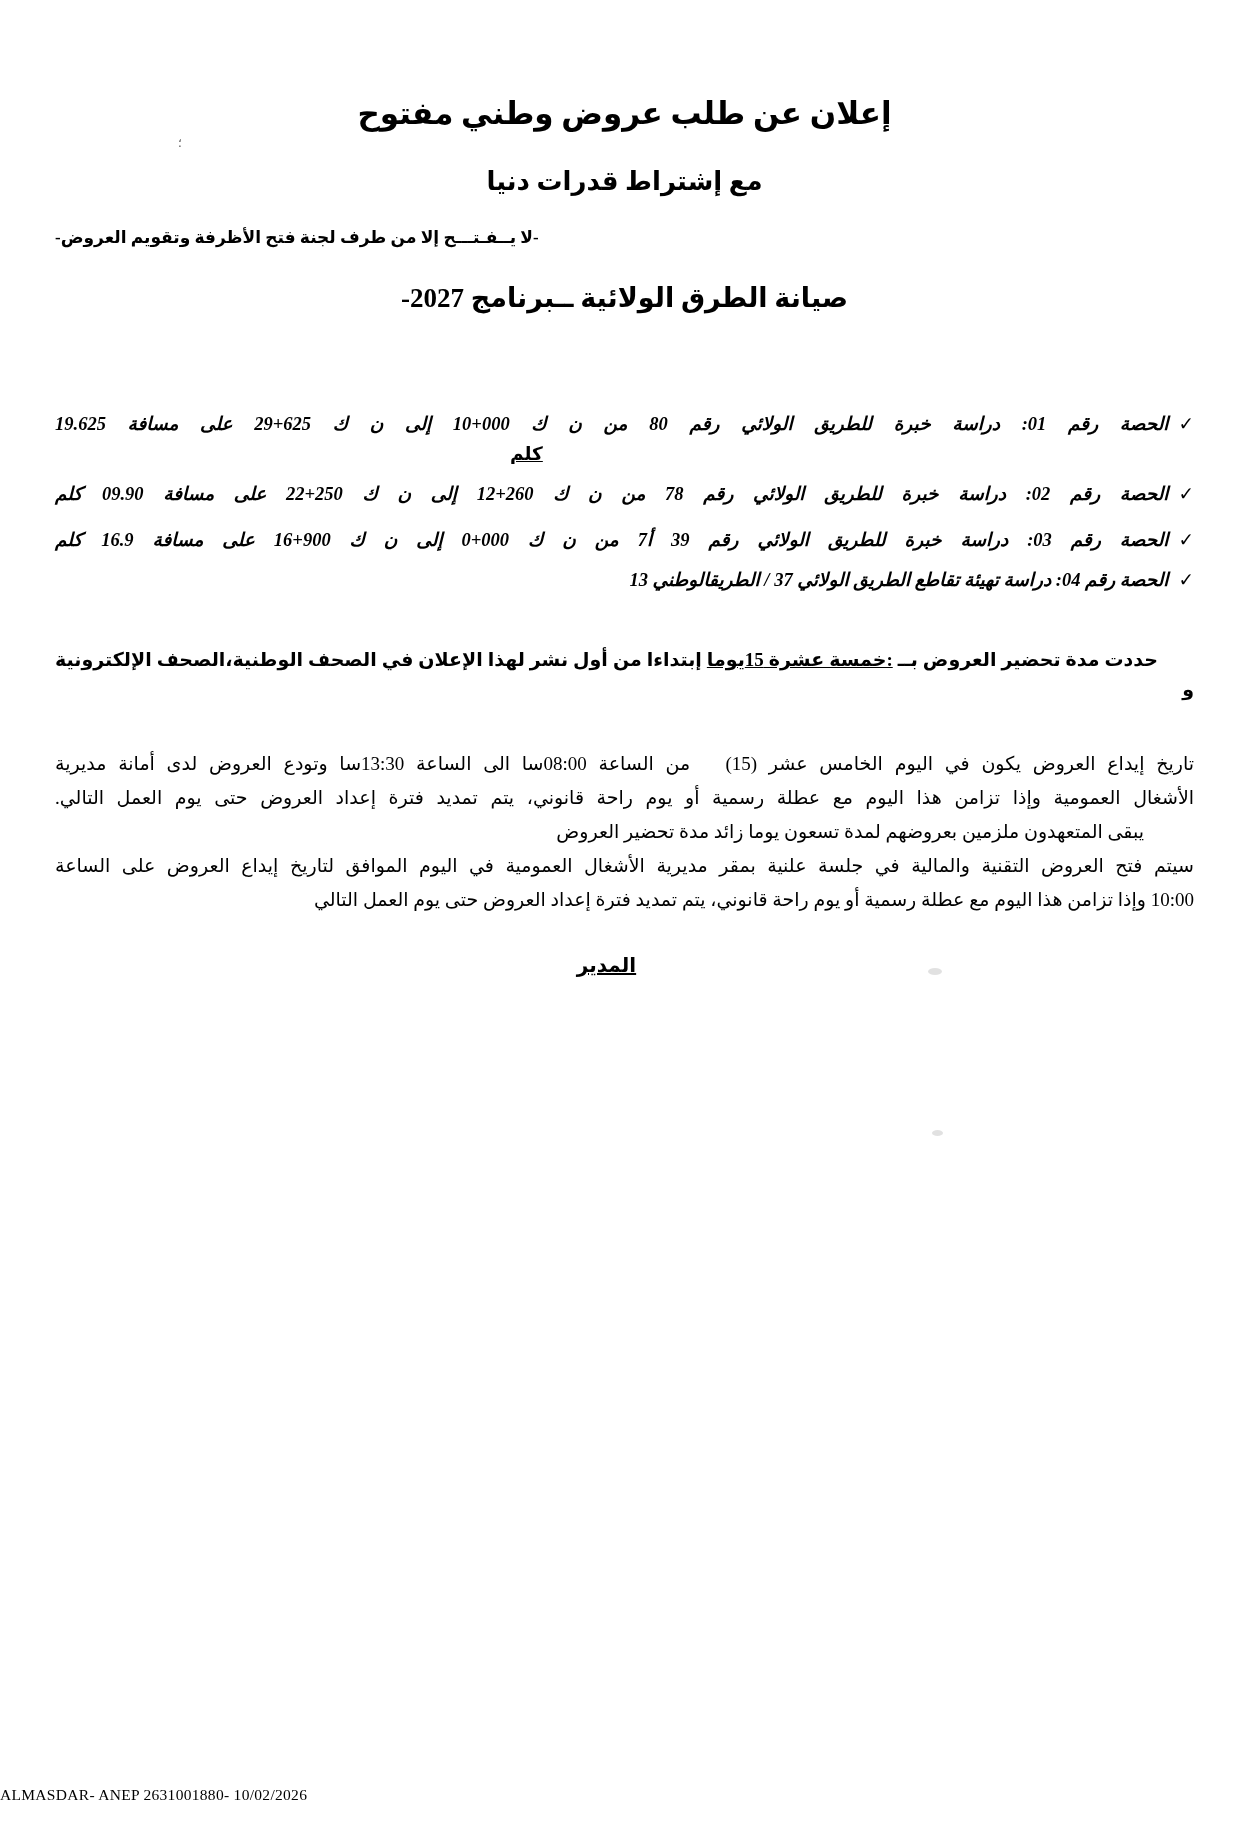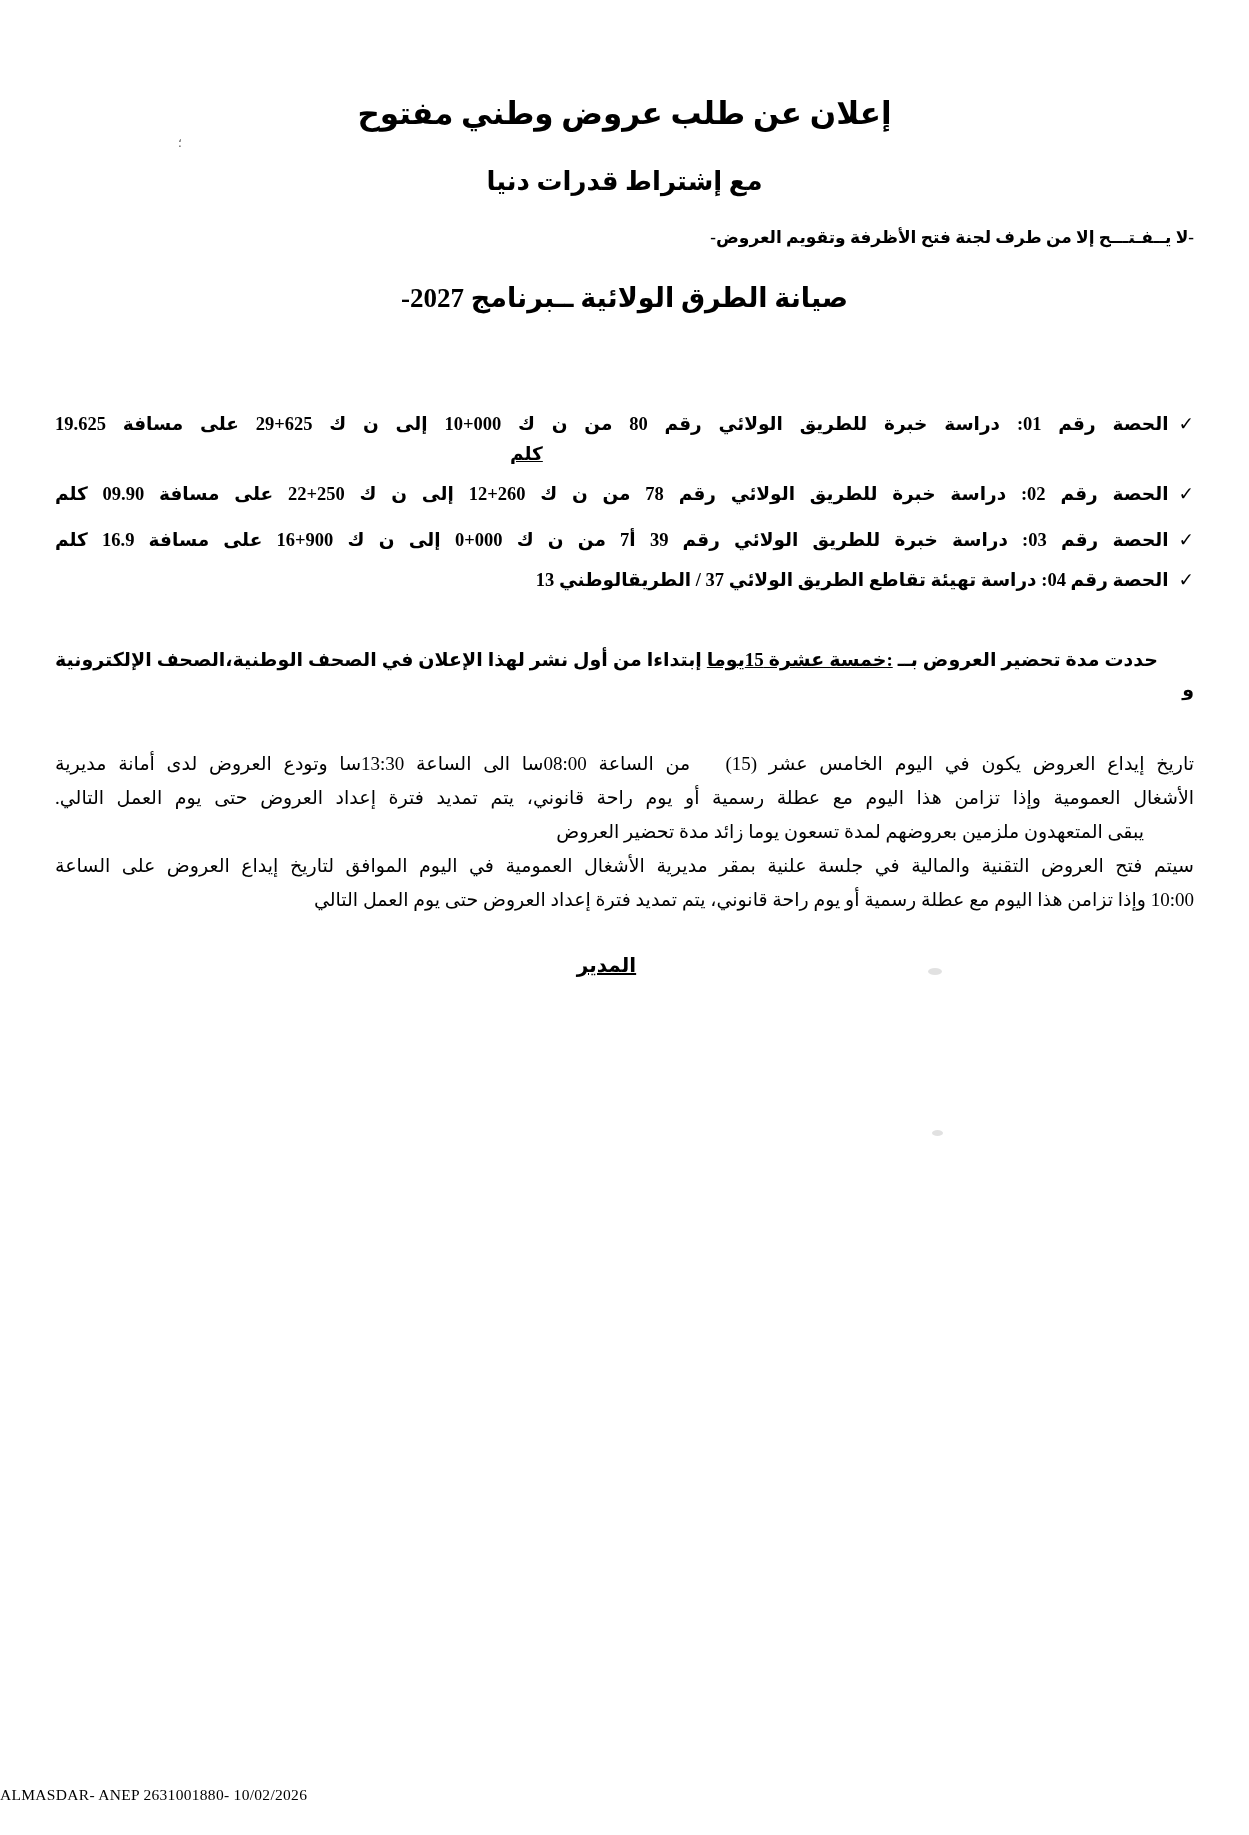--- a/index.html
+++ b/index.html
@@ -7,24 +7,24 @@
     position:relative;
     width:1249px;height:1835px;
     background:#fff;color:#000;
     font-family:"Liberation Serif","DejaVu Sans",serif;
     overflow:hidden;
   }
   .content{margin:0 55px;direction:rtl;}
   .u{text-decoration:underline;}
   .title1{font-size:31px;font-weight:bold;margin:95px 0 0;text-align:center;letter-spacing:1px;}
   .title2{font-size:26px;font-weight:bold;margin:34px 0 0;text-align:center;}
-  .note{font-size:17px;font-weight:bold;margin:30px 0 0;text-align:right;}
+  .note{font-size:17px;font-weight:bold;margin:30px 0 0;text-align:left;}
   .program{font-size:27px;font-weight:bold;margin:34px 0 0;text-align:center;}
   .lots{margin-top:95px;font-size:18.5px;font-weight:bold;line-height:30px;}
-  .lot{margin-top:10px;}
+  .lot{margin-top:10px;font-style:italic;}
   .lot.gap{margin-top:16px;}
   .jlast{text-align:justify;text-align-last:justify;}
   .check{display:inline-block;margin-left:10px;font-weight:bold;}
   .lot-wrap{padding-left:455px;text-align:left;line-height:30px;}
   .prep{margin:50px 0 0;font-size:19px;line-height:30px;font-weight:bold;text-indent:36px;}
   .bomop-line{margin-top:6px;padding-left:210px;text-align:left;font-size:19px;line-height:30px;}
   .deposit{margin-top:42px;font-size:19px;line-height:34px;font-weight:normal;}
   .indent50{padding-right:50px;}
   .sig{margin-top:36px;text-align:center;font-size:20px;font-weight:bold;transform:translateX(-18px);}
   .footer{

